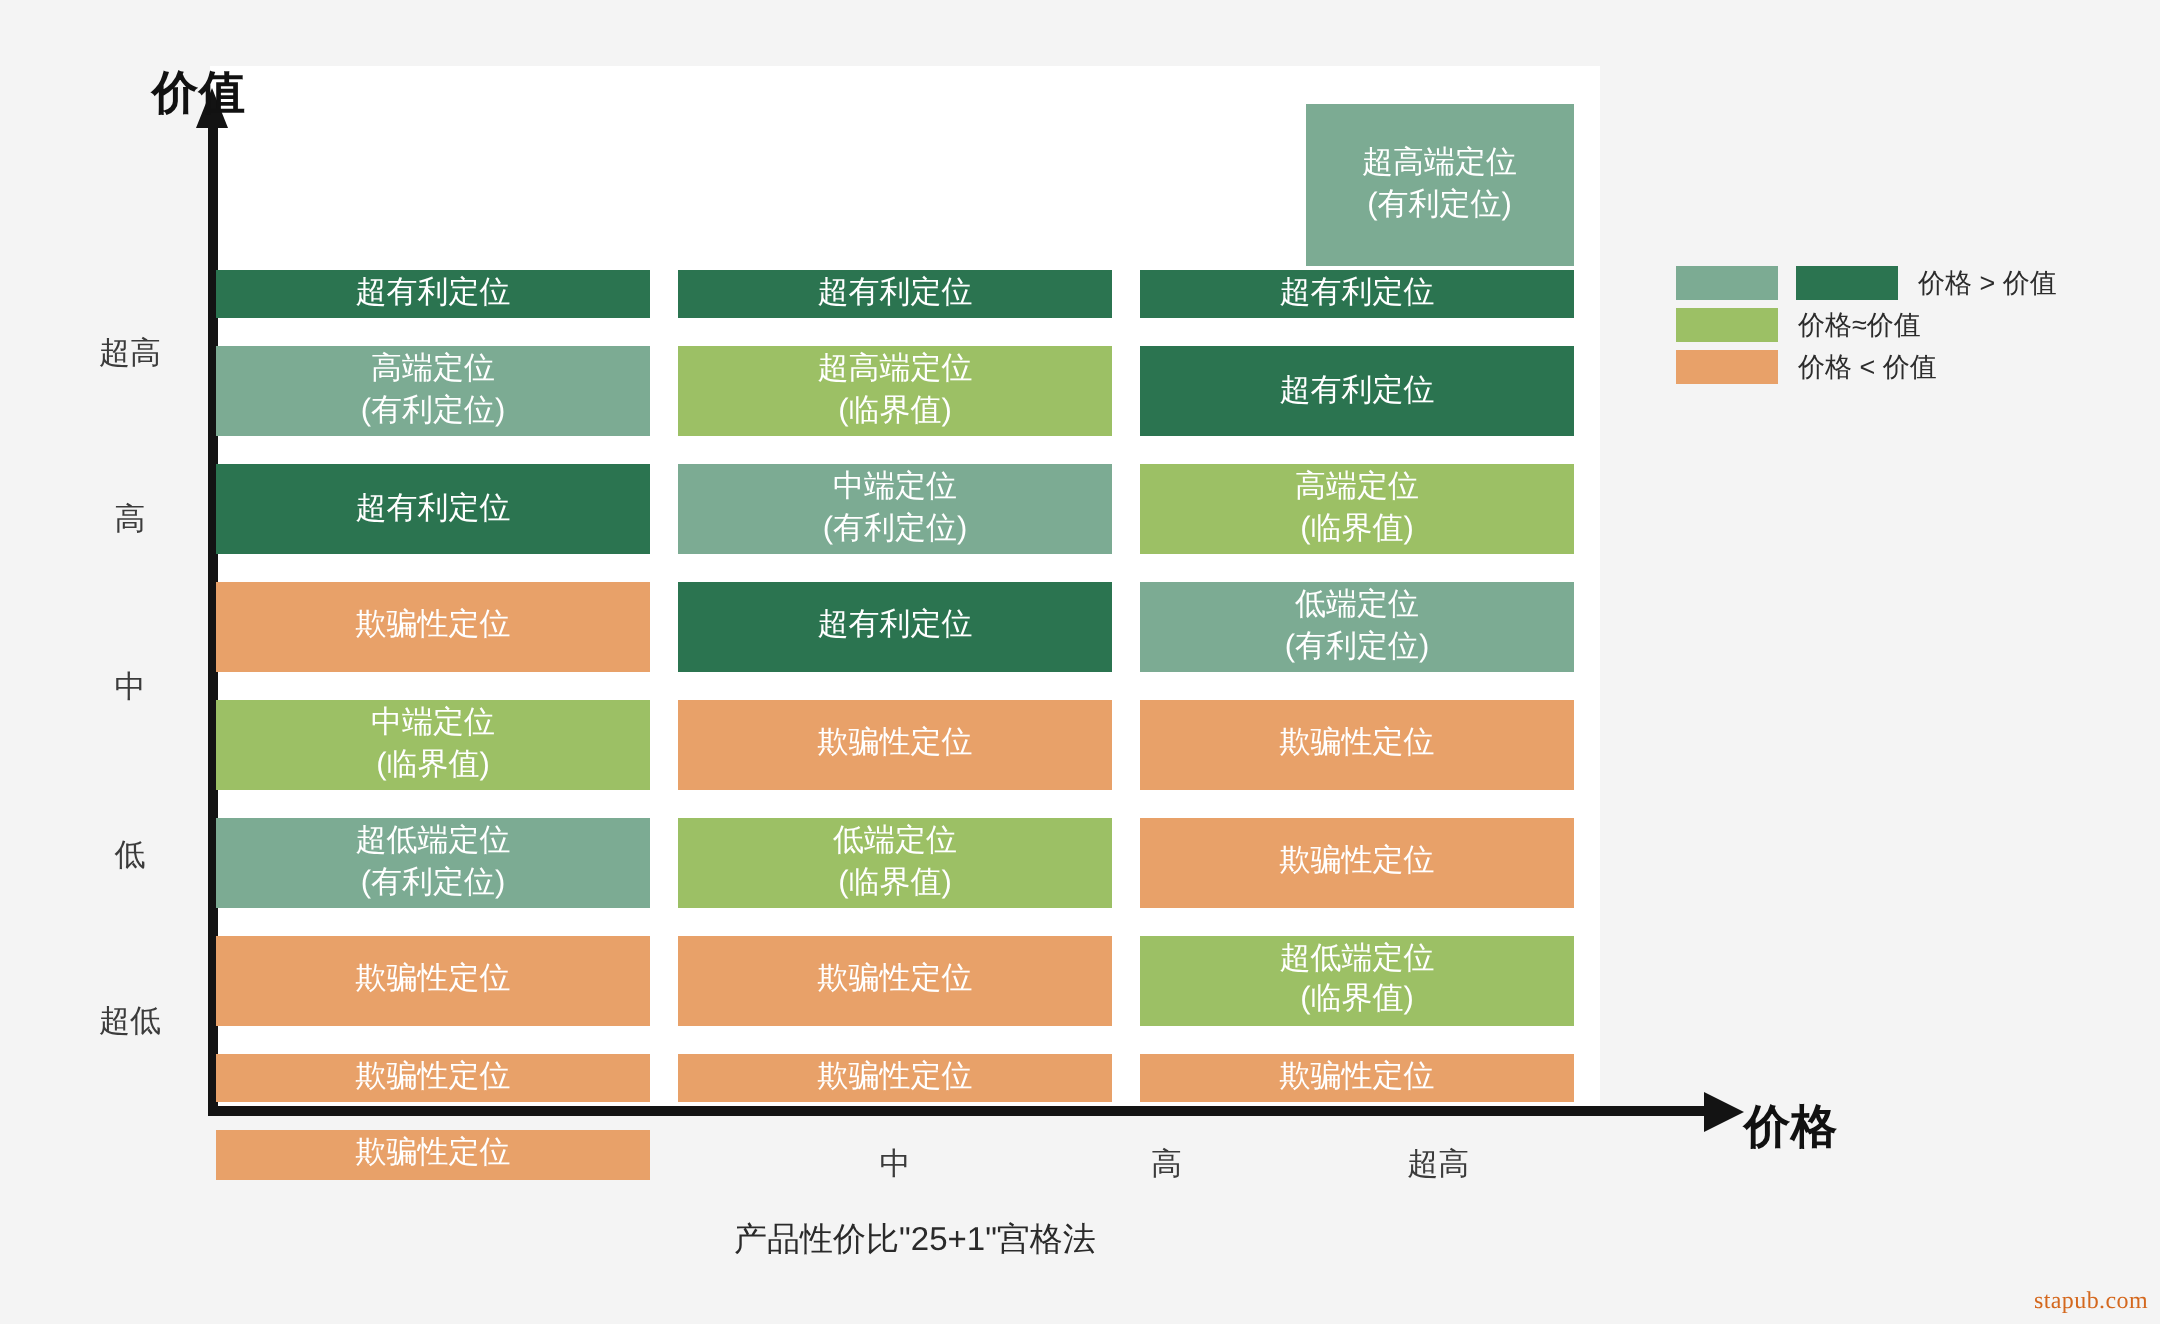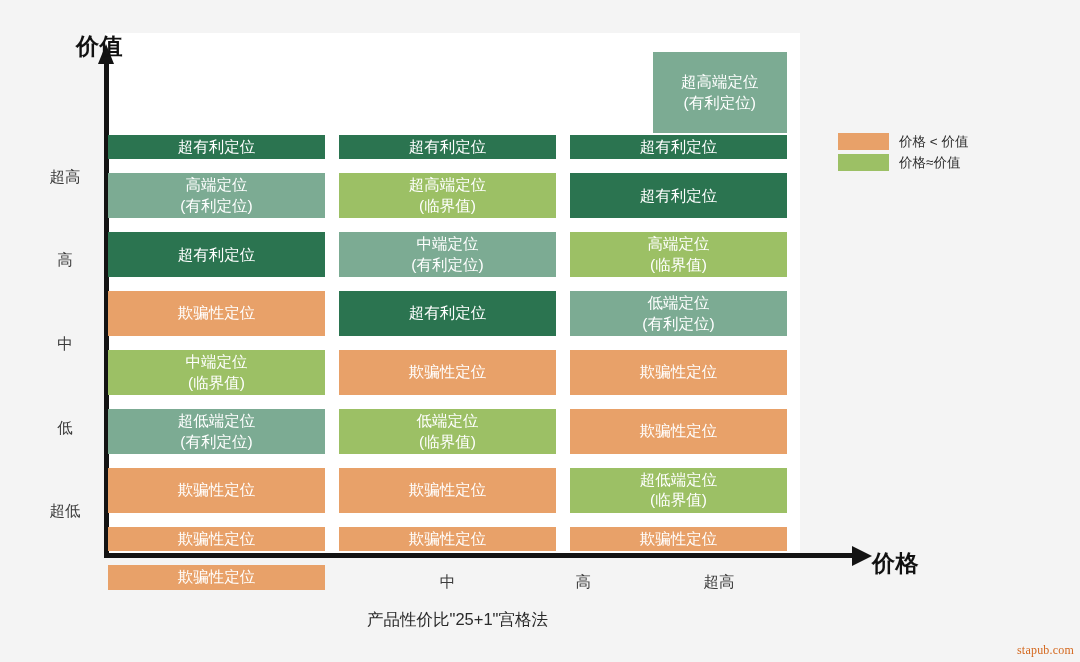--- a/index.html
+++ b/index.html
@@ -355,26 +355,31 @@
       </div>
       <div class="cell" style="background: rgb(232, 161, 105);">
         <div>
           <div>欺骗性定位</div>
         </div>
       </div>
     </div>
 
   <div id="legend">
       <div class="legend-row">
-        <div class="swatch" style="background: rgb(232, 161, 105);"></div>
-        <div class="legend-label">价格 &lt; 价值</div>
+        <div class="swatch" style="background: rgb(124, 171, 147);"></div>
+        <div class="swatch second" style="background: rgb(43, 116, 80);"></div>
+        <div class="legend-label">价格 &gt; 价值</div>
       </div>
       <div class="legend-row">
         <div class="swatch" style="background: rgb(156, 192, 101);"></div>
         <div class="legend-label">价格≈价值</div>
       </div>
+      <div class="legend-row">
+        <div class="swatch" style="background: rgb(232, 161, 105);"></div>
+        <div class="legend-label">价格 &lt; 价值</div>
+      </div>
     </div>
 
   <div id="caption">产品性价比"25+1"宫格法</div>
 
   <div id="watermark">stapub.com</div>
 
 </div>
 
 </body></html>

